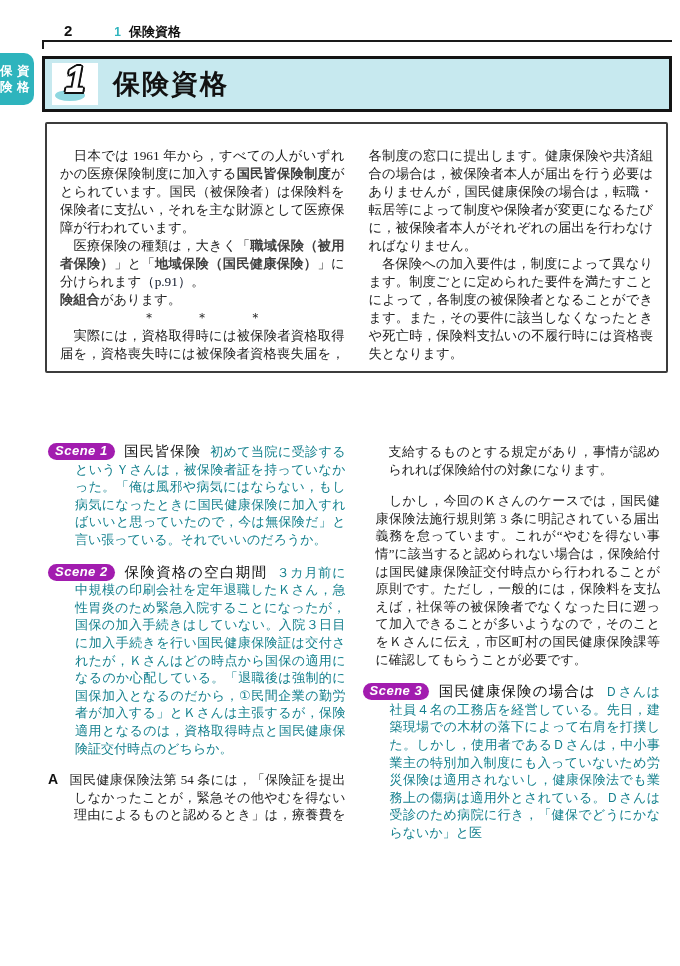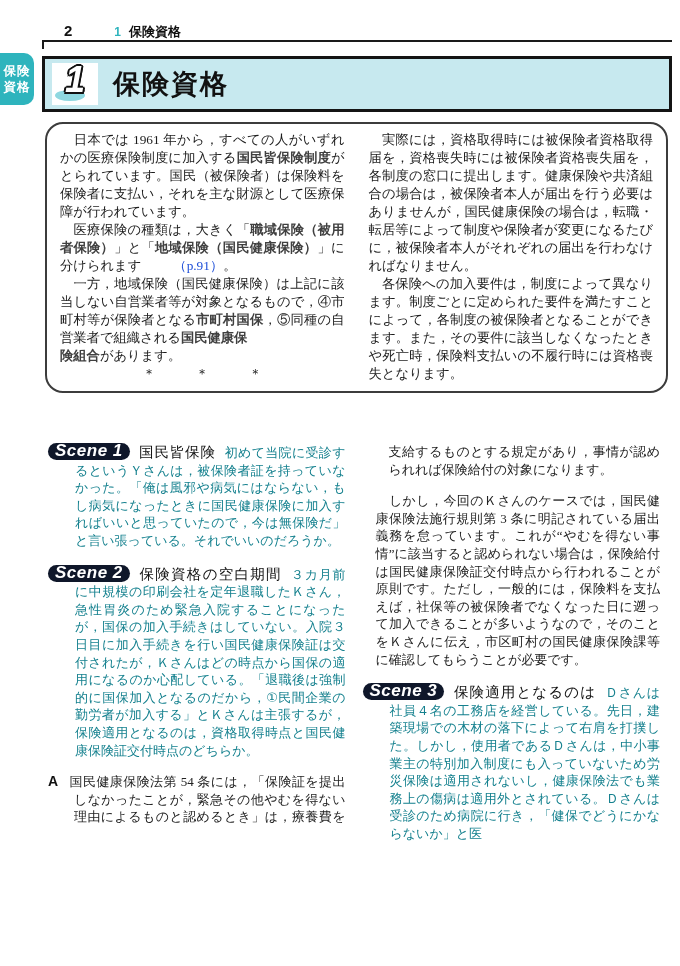--- a/index.html
+++ b/index.html
@@ -14,21 +14,21 @@
   .page-num{font-family:"Liberation Sans","DejaVu Sans",sans-serif;font-weight:bold;font-size:15px;color:#111;}
   .chap-num{font-family:"Liberation Sans","DejaVu Sans",sans-serif;font-weight:bold;font-size:12px;color:#2eb4bd;margin-left:42px;}
   .chap-title{font-family:"Liberation Sans","DejaVu Sans",sans-serif;font-weight:bold;font-size:13px;color:#111;margin-left:8px;}
   .head-rule{position:absolute;top:40px;left:42px;width:630px;height:2px;background:#1a1a1a;}
   .head-rule .tick{position:absolute;left:0;top:0;width:2px;height:9px;background:#1a1a1a;}
 
   
   .side-tab{
     position:absolute;left:0;top:53px;width:34px;height:52px;background:#2eb4bd;
     border-radius:0 10px 10px 0;color:#fff;font-family:"Liberation Sans","DejaVu Sans",sans-serif;
-    font-weight:bold;font-size:12.5px;line-height:1.3;display:flex;flex-direction:column;
+    font-weight:bold;font-size:12.5px;line-height:1.3;display:flex;flex-direction:row;
     align-items:center;justify-content:center;letter-spacing:1px;
   }
 
   
   .title-bar{
     position:absolute;left:42px;top:56px;width:630px;height:56px;background:#c7e9ef;
     border:3px solid #141414;box-sizing:border-box;display:flex;align-items:center;
   }
   .num-box{position:relative;width:46px;height:42px;background:#fff;margin-left:7px;flex:0 0 auto;}
   .num-ellipse{position:absolute;left:3px;bottom:4px;width:30px;height:11px;background:#8fd8e0;border-radius:50%;}
@@ -36,44 +36,44 @@
     position:absolute;left:0;top:-4px;width:100%;text-align:center;
     font-family:"Liberation Sans","DejaVu Sans",sans-serif;font-weight:bold;font-style:italic;
     font-size:36px;color:#fff;
     text-shadow:-2px 0 #111,2px 0 #111,0 -2px #111,0 2px #111,-1.5px -1.5px #111,1.5px 1.5px #111,-1.5px 1.5px #111,1.5px -1.5px #111;
   }
   .title-text{font-family:"Liberation Sans","DejaVu Sans",sans-serif;font-weight:bold;font-size:27px;color:#111;margin-left:15px;letter-spacing:2px;}
 
   
   .intro-box{
     position:absolute;left:45px;top:122px;width:623px;box-sizing:border-box;
-    border:2px solid #3c3c3c;border-radius:18px;background:#fff;
-    padding:7px 13px 8px;
+    border:2px solid #3c3c3c;border-radius:2px;background:#fff;
+    padding:23px 13px 8px;
     column-count:2;column-gap:24px;
     font-size:13.3px;line-height:18px;text-align:justify;word-break:break-all;
   }
   .intro-box p{margin:0;}
   .intro-box .stars{text-align:center;word-break:normal;}
   b.kw{font-weight:bold;color:#404040;}
-  .page-link{color:#1d4ed8;text-decoration:none;margin-left:32px;}
+  .page-link{color:#0f172a;text-decoration:none;}
 
   
   .scenes{
     position:absolute;left:48px;top:443px;width:612px;
     column-count:2;column-gap:17px;
     font-size:13px;line-height:17.6px;text-align:justify;word-break:break-all;
   }
   .scene-q{
     margin:0 0 3px 0;padding-left:27px;text-indent:-27px;
     font-family:"Liberation Sans","DejaVu Sans",sans-serif;color:#14808e;
   }
   .scene-gap{margin-top:15px !important;}
   .pill{
-    display:inline-block;background:#0f172a;color:#fff;border-radius:9px;
-    padding:0 7px 1px;font-style:italic;font-weight:bold;font-size:17px;line-height:16px;
+    display:inline-block;background:#a21caf;color:#fff;border-radius:9px;
+    padding:0 7px 1px;font-style:italic;font-weight:bold;font-size:13px;line-height:16px;
     letter-spacing:.5px;margin-right:9px;text-indent:0;vertical-align:1px;white-space:nowrap;
   }
   .scene-title{font-weight:normal;font-size:14.5px;color:#111;margin-right:9px;letter-spacing:.5px;}
   .ans{margin:14px 0 0 0;padding-left:13px;color:#222;}
   .ans-first{padding-left:26px;text-indent:-26px;}
   .a-label{
     font-family:"Liberation Sans","DejaVu Sans",sans-serif;font-weight:bold;font-size:14px;
     color:#111;margin-right:11px;
   }
 </style>
@@ -98,21 +98,20 @@
   <div class="num-box">
     <span class="num-ellipse"></span>
     <span class="big-num">1</span>
   </div>
   <h1 class="title-text" style="margin:0 0 0 15px;">保険資格</h1>
 </div>
 
 <section class="intro-box">
   <p><span>　日本では 1961 年から，すべての人がいずれかの医療保険制度に加入する</span><b class="kw">国民皆保険制度</b><span>がとられています。国民（被保険者）は保険料を保険者に支払い，それを主な財源として医療保障が行われています。</span></p>
   <p><span>　医療保険の種類は，大きく「</span><b class="kw">職域保険（被用者保険）</b><span>」と「</span><b class="kw">地域保険（国民健康保険）</b><span>」に分けられます</span><a href="#" class="page-link">（p.91）</a><span>。</span></p>
-  <p><span>　一方，地域保険（国民健康保険）は上記に該当しない自営業者等が対象となるもので，④市町村等が保険者となる</span><b class="kw">市町村国保</b><span>，⑤同種の自営業者で組織される</span><b class="kw">国民健康保</b></p>
   <p><b class="kw">険組合</b><span>があります。</span></p>
   <p class="stars">＊　　　＊　　　＊</p>
   <p>　実際には，資格取得時には被保険者資格取得届を，資格喪失時には被保険者資格喪失届を，各制度の窓口に提出します。健康保険や共済組合の場合は，被保険者本人が届出を行う必要はありませんが，国民健康保険の場合は，転職・転居等によって制度や保険者が変更になるたびに，被保険者本人がそれぞれの届出を行わなければなりません。</p>
   <p>　各保険への加入要件は，制度によって異なります。制度ごとに定められた要件を満たすことによって，各制度の被保険者となることができます。また，その要件に該当しなくなったときや死亡時，保険料支払いの不履行時には資格喪失となります。</p>
 </section>
 
 <section class="scenes">
 
   <p class="scene-q">
     <span class="pill">Scene 1</span><span class="scene-title">国民皆保険</span><span>初めて当院に受診するというＹさんは，被保険者証を持っていなかった。「俺は風邪や病気にはならない，もし病気になったときに国民健康保険に加入すればいいと思っていたので，今は無保険だ」と言い張っている。それでいいのだろうか。</span>
@@ -120,16 +119,16 @@
 
   <p class="scene-q scene-gap">
     <span class="pill">Scene 2</span><span class="scene-title">保険資格の空白期間</span><span>３カ月前に中規模の印刷会社を定年退職したＫさん，急性胃炎のため緊急入院することになったが，国保の加入手続きはしていない。入院３日目に加入手続きを行い国民健康保険証は交付されたが，Ｋさんはどの時点から国保の適用になるのか心配している。「退職後は強制的に国保加入となるのだから，①民間企業の勤労者が加入する」とＫさんは主張するが，保険適用となるのは，資格取得時点と国民健康保険証交付時点のどちらか。</span>
   </p>
   <p class="ans ans-first">
     <span class="a-label">A</span><span>国民健康保険法第 54 条には，「保険証を提出しなかったことが，緊急その他やむを得ない理由によるものと認めるとき」は，療養費を支給するものとする規定があり，事情が認められれば保険給付の対象になります。</span>
   </p>
   <p class="ans">　しかし，今回のＫさんのケースでは，国民健康保険法施行規則第 3 条に明記されている届出義務を怠っています。これが“やむを得ない事情”に該当すると認められない場合は，保険給付は国民健康保険証交付時点から行われることが原則です。ただし，一般的には，保険料を支払えば，社保等の被保険者でなくなった日に遡って加入できることが多いようなので，そのことをＫさんに伝え，市区町村の国民健康保険課等に確認してもらうことが必要です。</p>
 
   <p class="scene-q scene-gap">
-    <span class="pill">Scene 3</span><span class="scene-title">保険適用となるのは</span><span>Ｄさんは社員４名の工務店を経営している。先日，建築現場での木材の落下によって右肩を打撲した。しかし，使用者であるＤさんは，中小事業主の特別加入制度にも入っていないため労災保険は適用されないし，健康保険法でも業務上の傷病は適用外とされている。Ｄさんは受診のため病院に行き，「健保でどうにかならないか」と医</span>
+    <span class="pill">Scene 3</span><span class="scene-title">国民健康保険の場合は</span><span>Ｄさんは社員４名の工務店を経営している。先日，建築現場での木材の落下によって右肩を打撲した。しかし，使用者であるＤさんは，中小事業主の特別加入制度にも入っていないため労災保険は適用されないし，健康保険法でも業務上の傷病は適用外とされている。Ｄさんは受診のため病院に行き，「健保でどうにかならないか」と医</span>
   </p>
 
 </section>
 
 </body></html>

